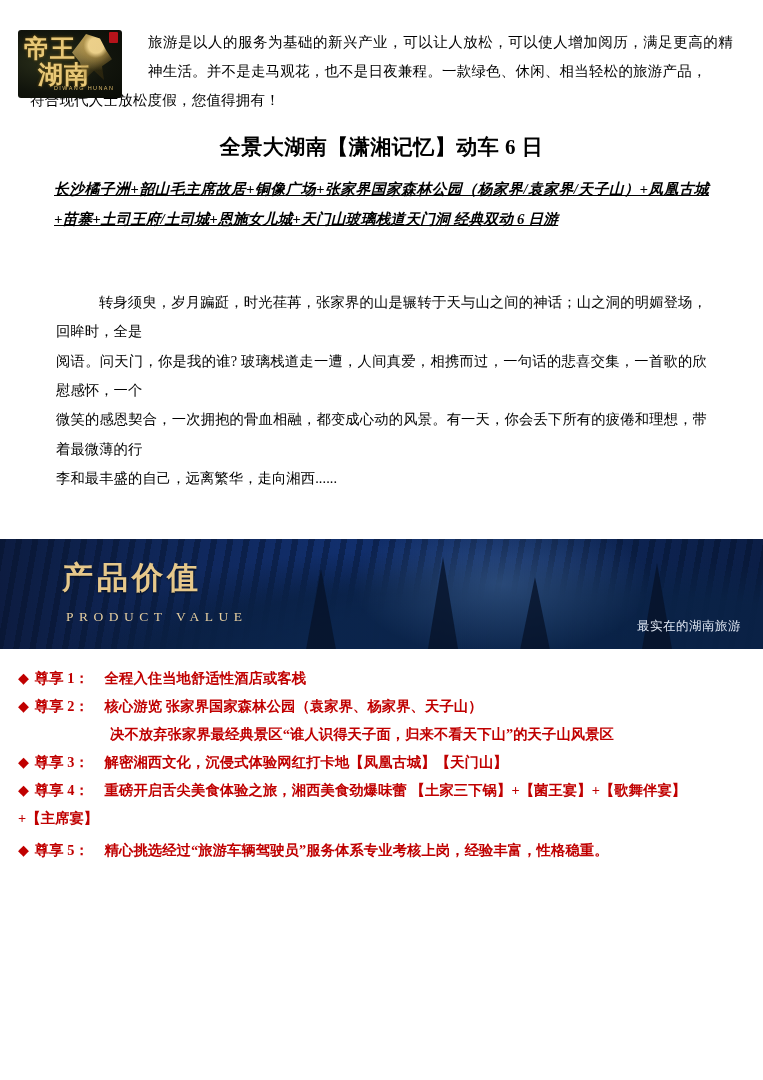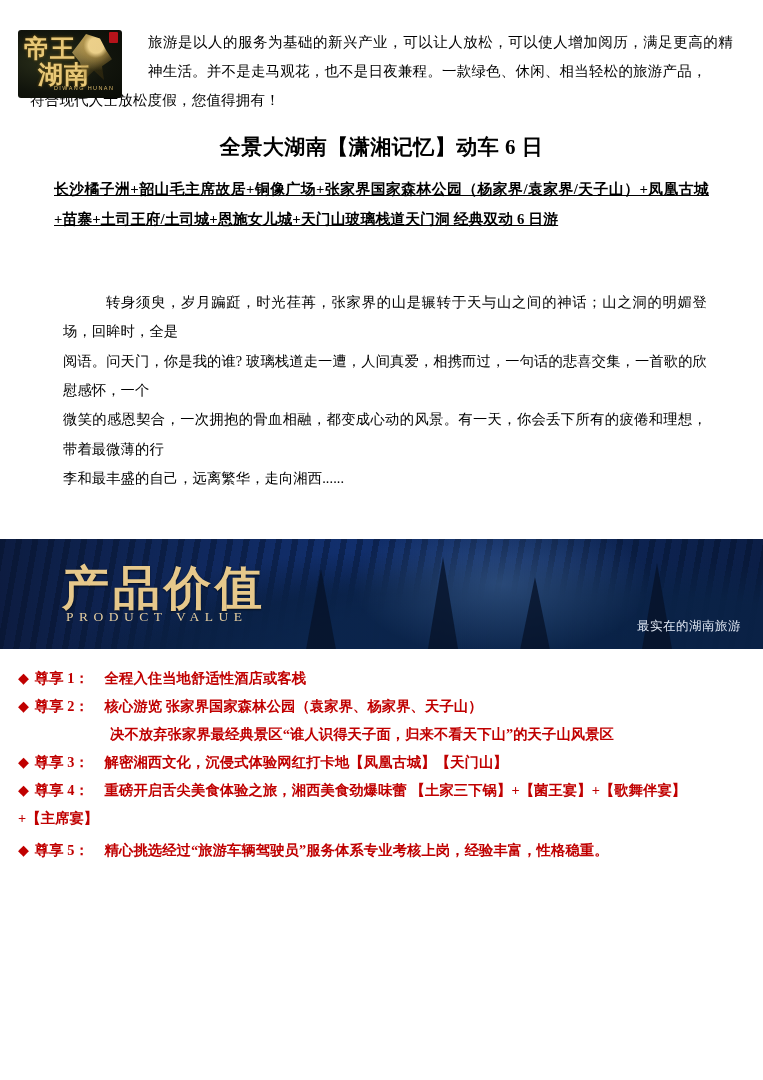--- a/index.html
+++ b/index.html
@@ -98,25 +98,26 @@
   }
   .route-line {
     margin: 14px 24px 3px 24px;
     font-size: 14.8px;
     font-weight: bold;
     line-height: 2.0;
     text-decoration: underline;
     text-align: justify;
     text-justify: inter-ideograph;
     letter-spacing: .1px;
+    font-style: italic;
   }
 
   
   .narrative {
-    margin: 54px 26px 0 33px;
+    margin: 54px 26px 0 26px;
     font-size: 14.3px;
     line-height: 2.05;
     text-align: justify;
     text-justify: inter-ideograph;
     letter-spacing: .1px;
   }
   .narrative .first { text-indent: 3em; }
 
   
   .banner {
@@ -152,21 +153,21 @@
     left: 46%;
     top: -30px;
     width: 300px;
     height: 150px;
     background: radial-gradient(ellipse at center, rgba(120,170,235,.28) 0%, rgba(30,70,150,0) 70%);
   }
   .banner-title-cn {
     position: absolute;
     left: 62px;
     top: 18px;
-    font-size: 47px;
+    font-size: 31px;
     font-weight: bold;
     letter-spacing: 4px;
     color: #e6c88b;
     text-shadow: 0 1px 2px rgba(0,0,0,.6);
   }
   .banner-title-en {
     position: absolute;
     left: 66px;
     top: 70px;
     font-family: "Liberation Serif", serif;

